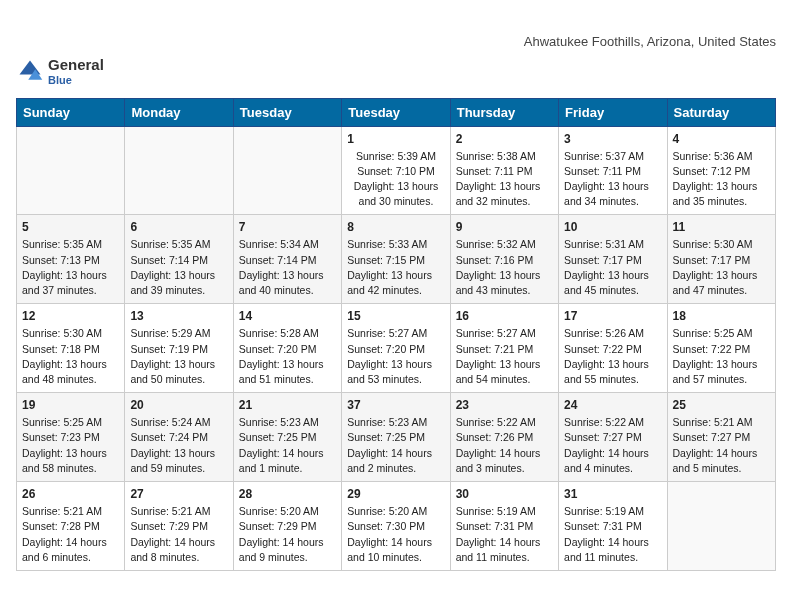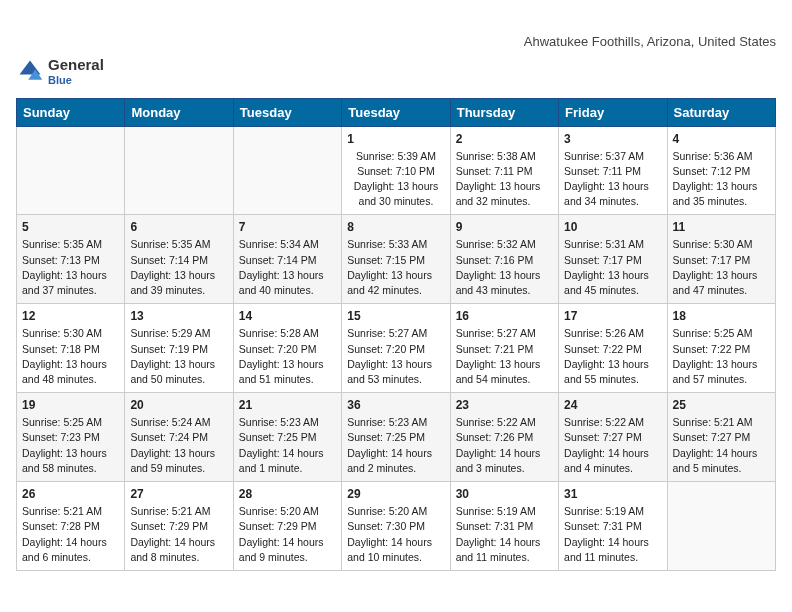--- a/index.html
+++ b/index.html
@@ -276,21 +276,21 @@
 and 59 minutes.</div>
         </td>
         <td>
           <div class="day-num">21</div>
           <div class="day-info" style="white-space: pre-line;">Sunrise: 5:23 AM
 Sunset: 7:25 PM
 Daylight: 14 hours
 and 1 minute.</div>
         </td>
         <td>
-          <div class="day-num">36</div>
+          <div class="day-num">37</div>
           <div class="day-info" style="white-space: pre-line;">Sunrise: 5:23 AM
 Sunset: 7:25 PM
 Daylight: 14 hours
 and 2 minutes.</div>
         </td>
         <td>
           <div class="day-num">23</div>
           <div class="day-info" style="white-space: pre-line;">Sunrise: 5:22 AM
 Sunset: 7:26 PM
 Daylight: 14 hours

